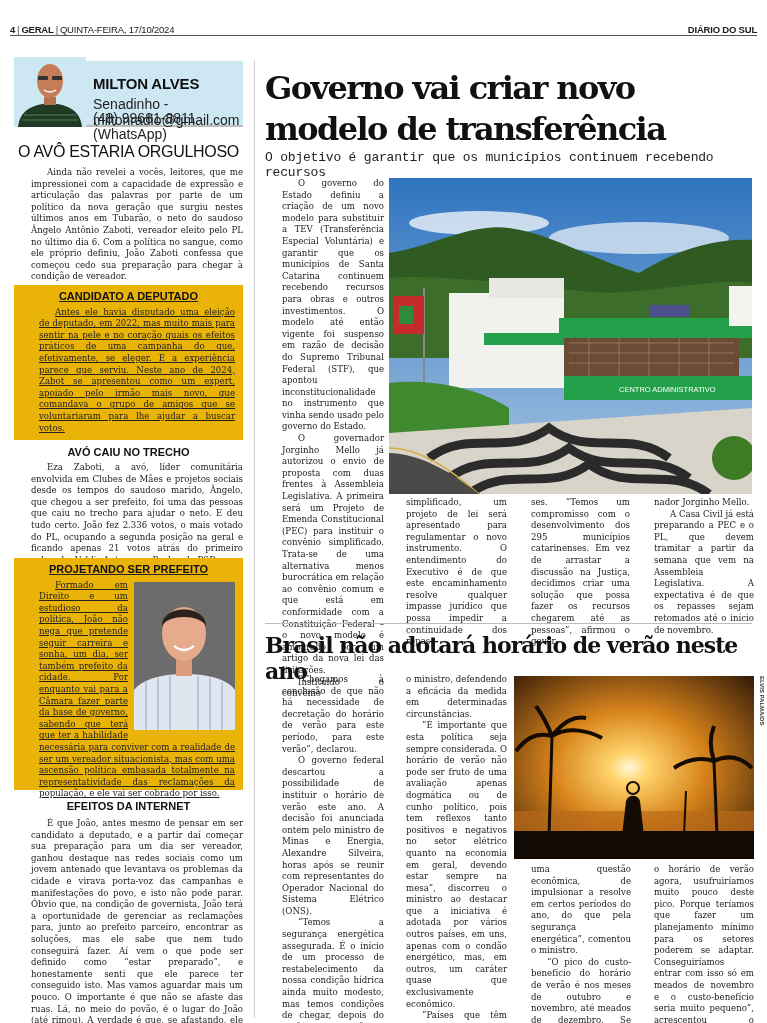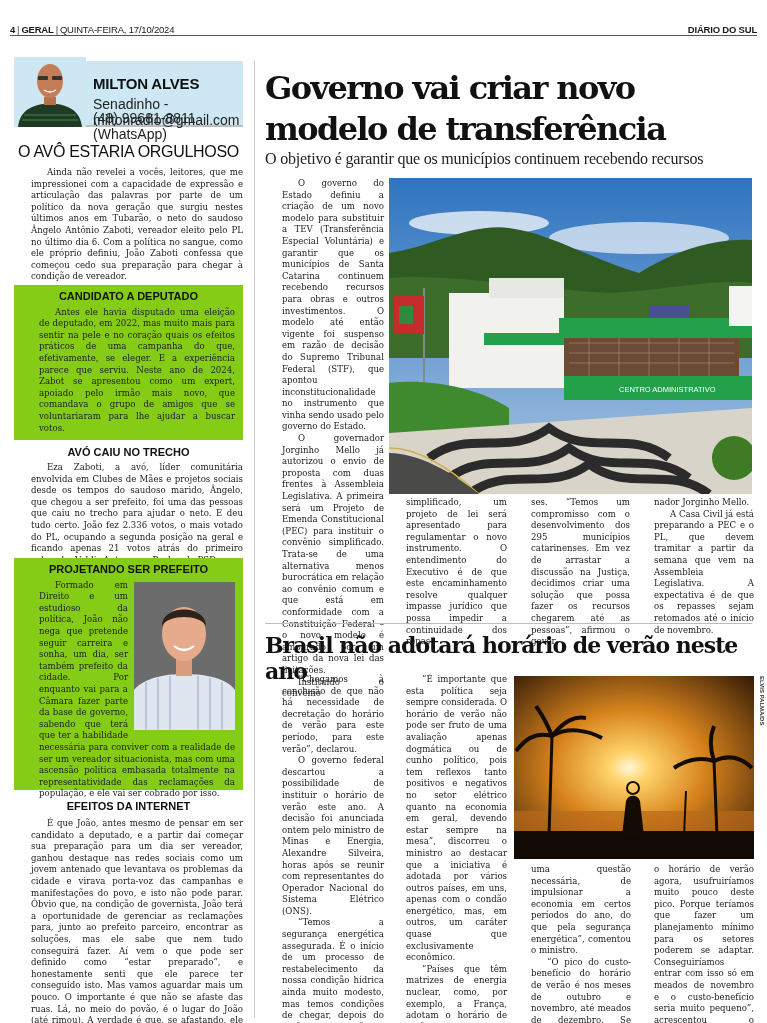--- a/index.html
+++ b/index.html
@@ -16,28 +16,28 @@
   .author { position: absolute; left: 14px; top: 61px; width: 229px; height: 66px; background: #cde8f3; border-bottom: 2px solid #bdbdbd; }
   .avatar { position: absolute; left: 0; top: -4px; width: 72px; height: 70px; overflow: hidden; }
   .author-name { position: absolute; left: 79px; top: 14px; font-family: "Liberation Sans", sans-serif; font-weight: 700; font-size: 15px; color: #111; letter-spacing: -0.2px; }
   .author-line { position: absolute; left: 79px; font-family: "Liberation Sans", sans-serif; font-size: 14px; color: #222; }
 
   .lh { font-family: "Liberation Sans", sans-serif; color: #111; text-align: center; }
   .col-title { position: absolute; left: 14px; top: 143px; width: 229px; font-size: 16px; font-weight: 400; letter-spacing: -0.3px; }
   .body { font-size: 8.6px; line-height: 11.6px; text-align: justify; hyphens: auto; color: #222; }
   .body p { text-indent: 16px; margin-left: 17px; }
   .l-text { position: absolute; left: 14px; width: 229px; }
-  .box { position: absolute; left: 14px; width: 229px; background: #84cc16; padding: 6px 8px 6px 8px; }
+  .box { position: absolute; left: 14px; width: 229px; background: #eab308; padding: 6px 8px 6px 8px; text-decoration: underline; }
   .box-title { font-size: 11px; font-weight: 700; margin-bottom: 4px; }
   .sub-title { position: absolute; left: 14px; width: 229px; font-size: 11px; font-weight: 700; }
   .joao-photo { float: right; width: 101px; height: 148px; margin: 2px 0 3px 6px; overflow: hidden; }
 
   
   .headline { position: absolute; left: 265px; top: 68px; width: 495px; font-family: "DejaVu Serif", serif; font-weight: 700; font-size: 32px; line-height: 41px; letter-spacing: -1.6px; color: #111; }
-  .deck { position: absolute; left: 265px; top: 150px; width: 495px; font-family: Liberation Serif, serif; font-size: 16px; color: #222; letter-spacing: -0.2px; }
+  .deck { position: absolute; left: 265px; top: 150px; width: 495px; font-family: Liberation Mono, monospace; font-size: 13px; color: #222; letter-spacing: -0.2px; }
   .r-col { position: absolute; }
   .photo1 { position: absolute; left: 389px; top: 178px; width: 363px; height: 316px; overflow: hidden; }
   .hr { position: absolute; left: 265px; top: 623px; width: 487px; height: 1px; background: #bdbdbd; }
   .headline2 { position: absolute; left: 265px; top: 632px; width: 495px; font-family: "DejaVu Serif", serif; font-size: 22px; letter-spacing: -1px; color: #111; }
   .photo2 { position: absolute; left: 514px; top: 676px; width: 240px; height: 183px; overflow: hidden; }
   .credit { position: absolute; left: 755px; top: 676px; width: 10px; height: 60px; writing-mode: vertical-rl; font-family: "Liberation Sans", sans-serif; font-size: 6px; font-weight: 700; color: #333; }
 </style>
 </head>
 <body>
 
@@ -163,20 +163,21 @@
 <div class="hr"></div>
 
 <h2 class="headline2">Brasil não adotará horário de verão neste ano</h2>
 
 <div class="r-col body" style="left:265px; top:674px; width:119px">
   <p>“Chegamos à conclusão de que não há necessidade de decretação do horário de verão para este período, para este verão”, declarou.</p>
   <p>O governo federal descartou a possibilidade de instituir o horário de verão este ano. A decisão foi anunciada ontem pelo ministro de Minas e Energia, Alexandre Silveira, horas após se reunir com representantes do Operador Nacional do Sistema Elétrico (ONS).</p>
   <p>“Temos a segurança energética assegurada. É o início de um processo de restabelecimento da nossa condição hídrica ainda muito modesto, mas temos condições de chegar, depois do verão, em condição de avaliar a volta desta política (para o verão de 2024/2026)”, acrescentou</p>
 </div>
 <div class="r-col body" style="left:389px; top:674px; width:118px">
+  <p style="text-indent:0">o ministro, defendendo a eficácia da medida em determinadas circunstâncias.</p>
   <p>“É importante que esta política seja sempre considerada. O horário de verão não pode ser fruto de uma avaliação apenas dogmática ou de cunho político, pois tem reflexos tanto positivos e negativos no setor elétrico quanto na economia em geral, devendo estar sempre na mesa”, discorreu o ministro ao destacar que a iniciativa é adotada por vários outros países, em uns, apenas com o condão energético, mas, em outros, um caráter quase que exclusivamente econômico.</p>
   <p>“Países que têm matrizes de energia nuclear, como, por exemplo, a França, adotam o horário de verão muito mais por</p>
 </div>
 
 <div class="photo2">
   <svg width="240" height="183" viewBox="0 0 240 183">
     <defs>
       <radialGradient id="sun" cx="0.48" cy="0.5" r="0.7">
         <stop offset="0" stop-color="#fff8d8"></stop>
           <stop offset="0.12" stop-color="#ffd36a"></stop>
@@ -192,18 +193,18 @@
     <path d="M203 160 L200 85" stroke="#140b05" stroke-width="3"></path>
     <path d="M200 85 C185 80 170 85 160 92 M200 85 C215 78 228 82 238 92 M200 85 C195 70 196 60 200 50" stroke="#140b05" stroke-width="4" fill="none"></path>
     <path d="M170 160 L172 115" stroke="#140b05" stroke-width="2"></path>
     <path d="M108 160 L112 125 C114 118 124 118 126 125 L130 160 Z" fill="#140b05"></path>
     <circle cx="119" cy="112" r="6" fill="none" stroke="#140b05" stroke-width="2"></circle>
   </svg>
 </div>
 <div class="credit">ELVIS PALMA/DS</div>
 
 <div class="r-col body" style="left:514px; top:864px; width:117px">
-  <p style="text-indent:0">uma questão necessária, de impulsionar a economia em certos períodos do ano, do que pela segurança energética”, comentou o ministro.</p>
+  <p style="text-indent:0">uma questão econômica, de impulsionar a resolve em certos períodos do ano, do que pela segurança energética”, comentou o ministro.</p>
   <p>“O pico do custo-benefício do horário de verão é nos meses de outubro e novembro, até meados de dezembro. Se nossa posição fosse decretar</p>
 </div>
 <div class="r-col body" style="left:637px; top:864px; width:117px">
   <p style="text-indent:0">o horário de verão agora, usufruiríamos muito pouco deste pico. Porque teríamos que fazer um planejamento mínimo para os setores poderem se adaptar. Conseguiríamos entrar com isso só em meados de novembro e o custo-benefício seria muito pequeno”, acrescentou o ministro.</p>
 </div>
 
 </body></html>

